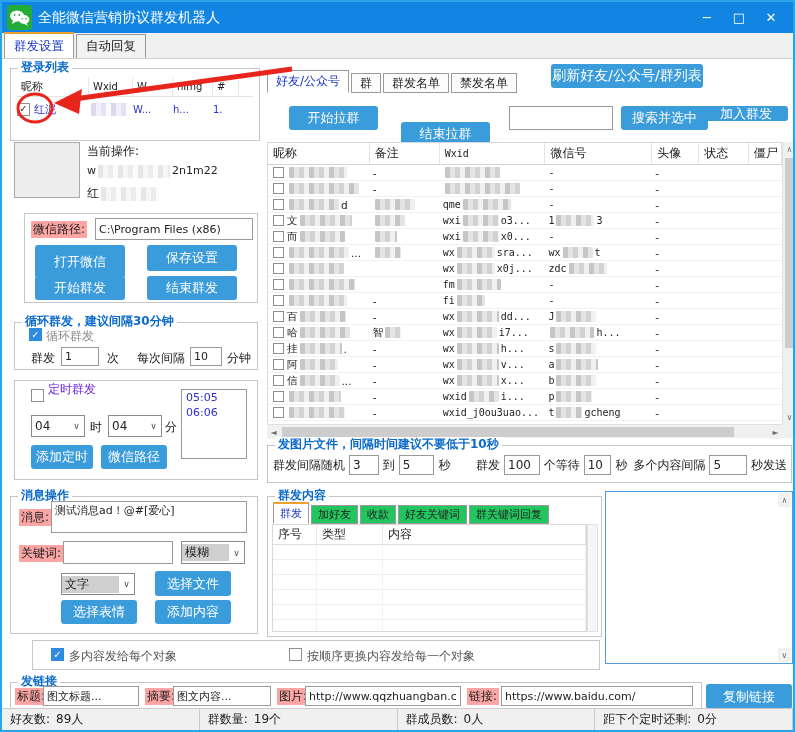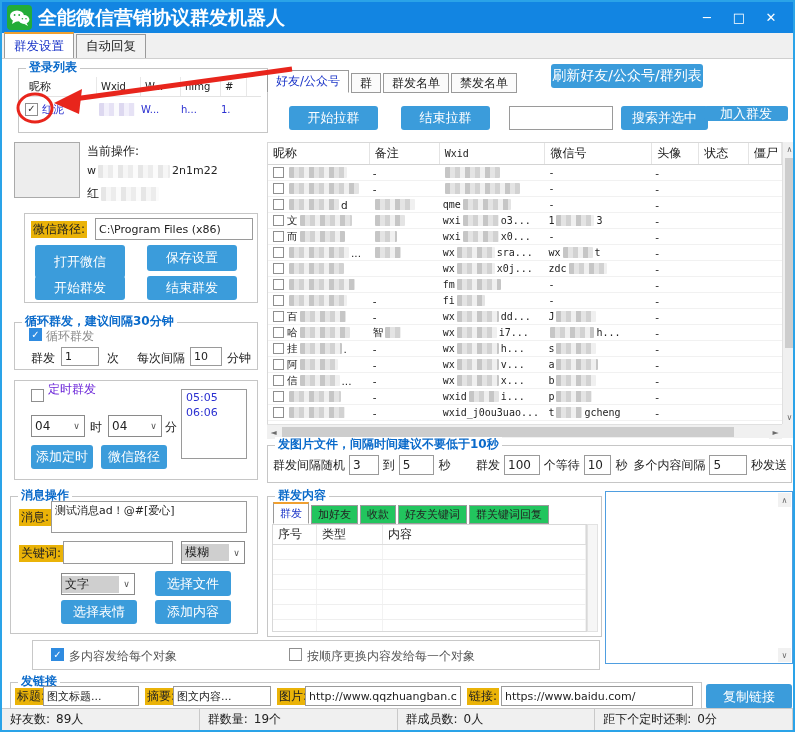--- a/index.html
+++ b/index.html
@@ -2,39 +2,39 @@
 <html><head>
 <meta charset="utf-8">
 <style>
 *{margin:0;padding:0;box-sizing:border-box}
 html,body{width:795px;height:732px;font-family:"DejaVu Sans",sans-serif}
 .window{position:relative;width:795px;height:732px;border:2px solid #2aa3e8;background:#fff;overflow:hidden;font-size:12px;color:#222}
 .abs{position:absolute}
 
 .titlebar{position:absolute;left:0;top:0;width:791px;height:31px;background:#1285e2;display:flex;align-items:center}
 .appicon{width:25px;height:25px;margin-left:5px;flex:none}
-.apptitle{color:#fff;font-weight:bold;font-size:19px;margin-left:6px;white-space:nowrap}
+.apptitle{color:#fff;font-weight:normal;font-size:14px;margin-left:6px;white-space:nowrap}
 .winctls{margin-left:auto;display:flex;margin-right:6px}
 .winctl{width:32px;height:26px;display:flex;align-items:center;justify-content:center;color:#fff;font-size:13px;cursor:pointer}
 
 .tabstrip{position:absolute;left:0;top:31px;width:791px;height:26px;background:#f0f0f0;display:flex;align-items:flex-end;padding-left:2px;border-bottom:1px solid #cfcfcf}
 .mtab{height:24px;padding:0 9px;display:flex;align-items:center;border:1px solid #9a9a9a;border-bottom:none;background:#f2f2f2;margin-right:2px;font-size:12.5px;cursor:pointer}
 .mtab.active{height:26px;background:#fff;border-top:2px solid #f0a030;color:#1b35c8;position:relative;z-index:2}
 
 .gb{position:absolute;border:1px solid #c6c6c6;background:#fff}
 .gt{position:absolute;top:-9px;left:7px;background:#fff;padding:0 3px;color:#0a6aca;font-size:12px;font-weight:bold;white-space:nowrap;line-height:14px}
 
 .btn{position:absolute;background:#3b9cdb;color:#fff;border-radius:3px;display:flex;align-items:center;justify-content:center;font-size:13px;cursor:pointer;white-space:nowrap}
 
 .inp{position:absolute;border:1px solid #9a9a9a;background:#fff;display:flex;align-items:center;padding:0 3px;font-size:11px;overflow:hidden;white-space:nowrap}
 .combo{position:absolute;border:1px solid #8a8a8a;background:#fff;display:flex;align-items:center;font-size:12px;cursor:pointer}
 .combo .ctext{flex:1;padding:0 3px;overflow:hidden;white-space:nowrap}
 .combo .ctext.selbg{background:#cfcfcf}
 .combo .carr{width:15px;height:100%;display:flex;align-items:center;justify-content:center;color:#555;font-size:9px;flex:none}
-.lbl{background:#eab308;padding:0 2px;white-space:nowrap}
+.lbl{background:#fca5a5;padding:0 2px;white-space:nowrap}
 
 .cbx{width:13px;height:13px;border:1px solid #8f8f8f;background:#fff;display:inline-flex;align-items:center;justify-content:center;flex:none;cursor:pointer}
 .cbx .ck{font-size:10px;line-height:1;color:#333}
 .cbx.blue{background:#2f8be0;border-color:#2f8be0}
 .cbx.blue .ck{color:#fff;font-weight:bold}
 .cbx.sm{width:11px;height:11px;margin:0 3px 0 2px}
 
 .px{display:inline-block;height:11px;margin:0 2px;vertical-align:middle;border-radius:1px;
 background-image:repeating-linear-gradient(90deg,#c6c6c6 0 5px,#e4e4e4 5px 10px,#d2d2d2 10px 15px,#f0f0f0 15px 20px),repeating-linear-gradient(0deg,rgba(255,255,255,.45) 0 4px,rgba(0,0,0,.05) 4px 8px)}
 .px.lt{background-image:repeating-linear-gradient(90deg,#e6e6e6 0 5px,#f6f6f6 5px 10px,#ececec 10px 15px,#fbfbfb 15px 20px)}
@@ -120,21 +120,21 @@
       <span class="winctl">□</span>
       <span class="winctl">✕</span>
     </span>
   </div>
 
   <div class="tabstrip">
       <div class="mtab active">群发设置</div>
       <div class="mtab">自动回复</div>
     </div>
 
-  <div class="gb" style="left:16px;top:66px;width:250px;height:65px">
+  <div class="gb" style="left:8px;top:66px;width:250px;height:73px">
     <span class="gt">登录列表</span>
     <div class="ltable">
       <div class="lhead">
           <div class="lhc lc0">昵称</div>
           <div class="lhc lc1">Wxid</div>
           <div class="lhc lc2">W...</div>
           <div class="lhc lc3">hImg</div>
           <div class="lhc lc4">#</div>
         </div>
       <div class="lrow">
@@ -228,21 +228,21 @@
 
   <div class="ftabs">
       <div class="ftab active">好友/公众号</div>
       <div class="ftab">群</div>
       <div class="ftab">群发名单</div>
       <div class="ftab">禁发名单</div>
     </div>
   <div class="btn" style="left:549px;top:62px;width:152px;height:24px;font-size:14px">刷新好友/公众号/群列表</div>
 
   <div class="btn" style="left:287px;top:104px;width:89px;height:24px">开始拉群</div>
-  <div class="btn" style="left:399px;top:104px;width:89px;height:24px">结束拉群</div>
+  <div class="btn" style="left:399px;top:120px;width:89px;height:24px">结束拉群</div>
   <div class="inp" style="left:507px;top:104px;width:104px;height:24px"></div>
   <div class="btn" style="left:619px;top:104px;width:87px;height:24px">搜索并选中</div>
   <div class="btn" style="left:702px;top:104px;width:84px;height:15px">加入群发</div>
 
   <div class="ftable">
     <div class="fthead">
         <div class="fhc c0">昵称</div>
         <div class="fhc c1">备注</div>
         <div class="fhc c2">Wxid</div>
         <div class="fhc c3">微信号</div>

